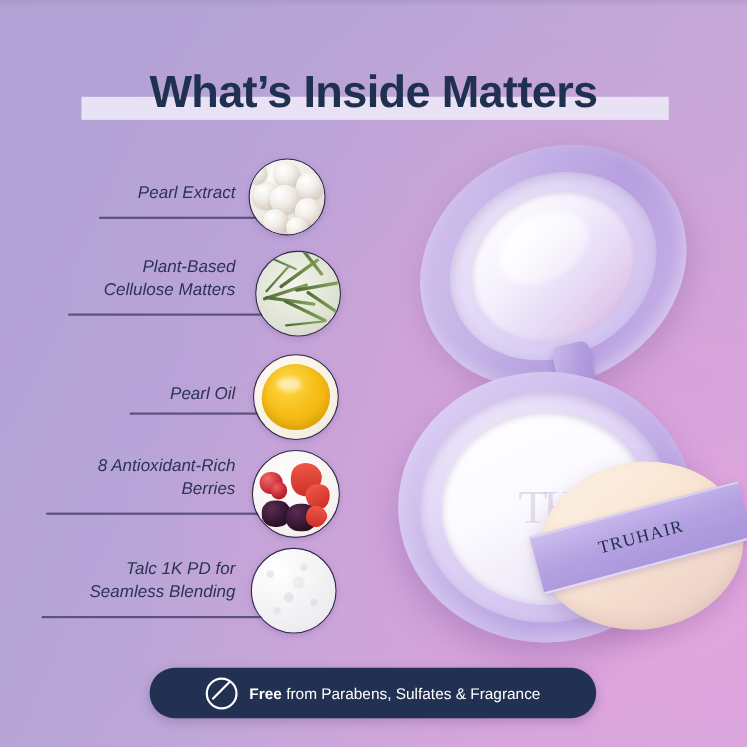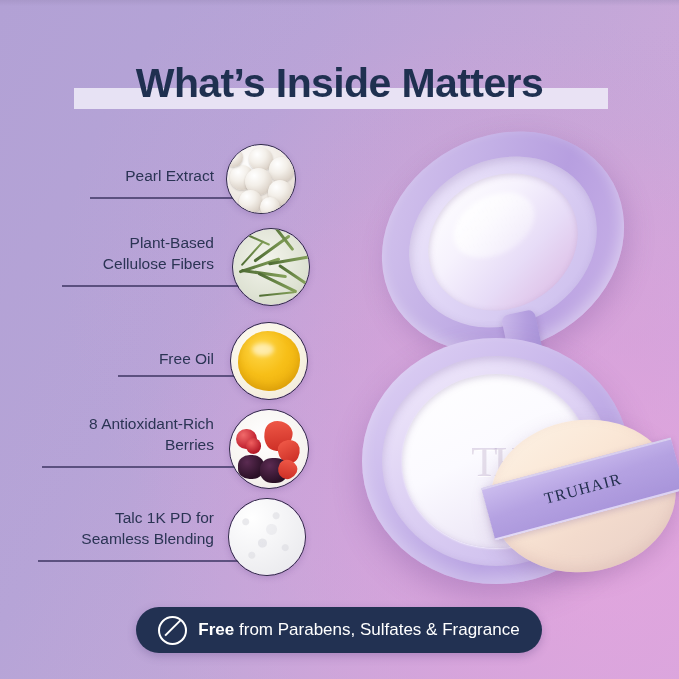--- a/index.html
+++ b/index.html
@@ -72,21 +72,21 @@
     transform:rotate(-7deg);
     background:linear-gradient(175deg,#cbbcee 0%,#b5a2e2 45%,#a894da 100%);
     border-top:2px solid rgba(255,255,255,.55);border-bottom:2px solid rgba(255,255,255,.45);
     display:flex;align-items:center;justify-content:center;
     box-shadow:0 2px 6px rgba(110,80,150,.25);}
   .puff-brand{font-family:"Liberation Serif", serif;font-size:16px;letter-spacing:1.2px;
     color:#24304f;}
 
   
   .ing{position:absolute;}
-  .ing-label{position:absolute;text-align:right;font-size:15.5px;color:#2b3454;line-height:21px;}
+  .ing-label{position:absolute;text-align:right;font-size:15.5px;color:#2b3454;line-height:21px;font-style:italic;}
   .ing-line{position:absolute;height:1.6px;background:#4b4270;opacity:.85;}
   .swatch{position:absolute;border-radius:50%;border:1.4px solid #2e2b45;overflow:hidden;
     box-shadow:0 2px 6px rgba(90,60,130,.22);}
   .sw-inner{position:absolute;inset:0;border-radius:50%;}
 
   
   .pearl-bg{background:radial-gradient(circle at 35% 30%,#ffffff,#efe9e2 55%,#ddd4cb 100%);}
   .pearl{position:absolute;border-radius:50%;
     background:radial-gradient(circle at 34% 28%,#ffffff 0%,#f3efe9 38%,#ddd4ca 72%,#bdb3a9 100%);
     box-shadow:0 1px 2px rgba(120,110,100,.35);}
@@ -119,21 +119,21 @@
       radial-gradient(circle at 30% 74%, rgba(190,190,200,.45) 0 3px, transparent 4px),
       radial-gradient(circle at 56% 40%, rgba(200,200,210,.4) 0 5px, transparent 6px);}
 
   
   .banner{position:absolute;left:136px;top:607px;width:406px;height:46px;border-radius:23px;
     background:#223152;display:flex;align-items:center;justify-content:center;gap:11px;
     box-shadow:0 3px 10px rgba(70,50,110,.28);}
   .no-icon{width:25px;height:25px;border:2.4px solid #ffffff;border-radius:50%;position:relative;flex:none;}
   .no-icon::after{content:"";position:absolute;left:50%;top:-1px;width:2.4px;height:22px;
     background:#ffffff;transform:translateX(-50%) rotate(45deg);}
-  .banner-text{font-size:17px;color:#ffffff;white-space:nowrap;}
+  .banner-text{font-size:14px;color:#ffffff;white-space:nowrap;}
   .banner-text b{font-weight:bold;}
 </style>
 </head>
 <body>
 
 <div id="canvas">
   <div class="edge-top"></div>
 
   <div class="title-wrap">
     <div class="title-band"></div>
@@ -175,40 +175,40 @@
         <div class="pearl" style="left:60%;top:52%;width:36%;height:36%;"></div>
         <div class="pearl" style="left:18%;top:66%;width:34%;height:34%;"></div>
         <div class="pearl" style="left:-4%;top:4%;width:28%;height:28%;"></div>
         <div class="pearl" style="left:48%;top:76%;width:30%;height:30%;"></div>
       </div>
     </div>
   </div>
 
   <div class="ing">
     <div class="ing-label" style="left:18px;top:232px;width:196px;white-space:pre-line;">Plant-Based
-Cellulose Fibers</div>
+Cellulose Matters</div>
     <div class="ing-line" style="left:62px;top:285px;width:186px;"></div>
     <div class="swatch" style="left:232px;top:228px;width:76px;height:76px;">
       <div class="sw-inner pine-bg">
         <div class="needle" style="left:6%;top:46%;width:56%;height:3px;transform:rotate(-18deg);"></div>
         <div class="needle" style="left:10%;top:56%;width:60%;height:3px;transform:rotate(8deg);"></div>
         <div class="needle" style="left:22%;top:24%;width:58%;height:3px;transform:rotate(-36deg);"></div>
         <div class="needle" style="left:30%;top:68%;width:56%;height:3px;transform:rotate(26deg);"></div>
         <div class="needle" style="left:42%;top:8%;width:46%;height:3px;transform:rotate(52deg);"></div>
         <div class="needle" style="left:4%;top:30%;width:44%;height:2px;transform:rotate(-48deg);"></div>
         <div class="needle" style="left:46%;top:40%;width:54%;height:3px;transform:rotate(-10deg);"></div>
         <div class="needle" style="left:34%;top:84%;width:48%;height:2px;transform:rotate(-6deg);"></div>
         <div class="needle" style="left:56%;top:58%;width:44%;height:3px;transform:rotate(34deg);"></div>
         <div class="needle" style="left:12%;top:12%;width:38%;height:2px;transform:rotate(24deg);"></div>
       </div>
     </div>
   </div>
 
   <div class="ing">
-    <div class="ing-label" style="left:18px;top:348px;width:196px;">Free Oil</div>
+    <div class="ing-label" style="left:18px;top:348px;width:196px;">Pearl Oil</div>
     <div class="ing-line" style="left:118px;top:375px;width:130px;"></div>
     <div class="swatch" style="left:230px;top:322px;width:76px;height:76px;">
       <div class="sw-inner oil-bg">
         <div class="oil-drop">
           <div class="oil-gloss"></div>
         </div>
       </div>
     </div>
   </div>
 

